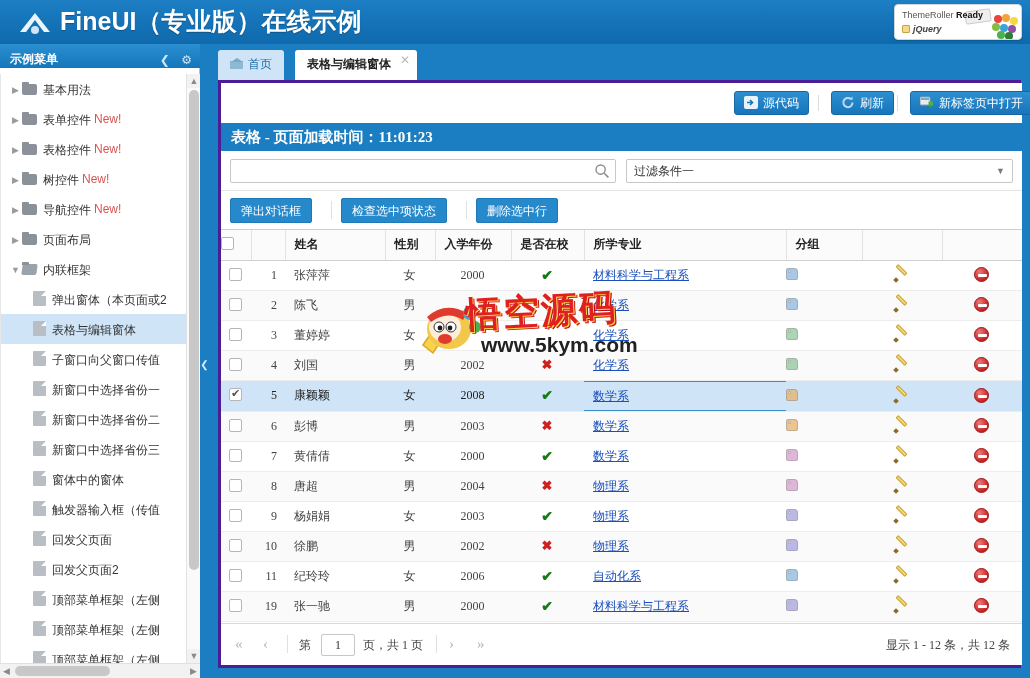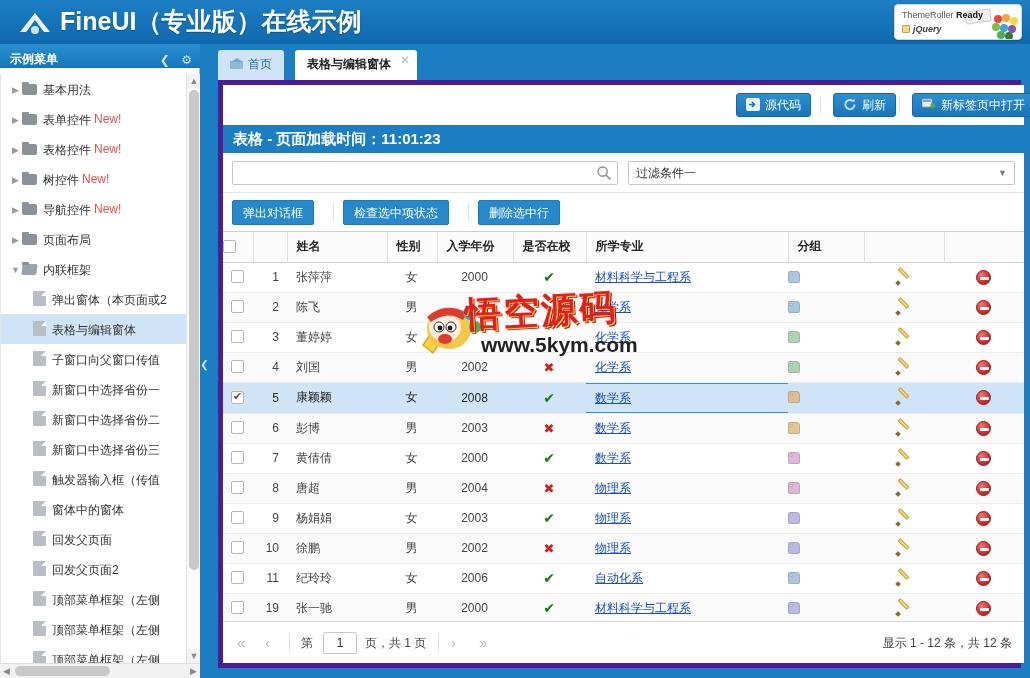--- a/index.html
+++ b/index.html
@@ -140,21 +140,21 @@
   .tab.active { left:86px; background:#ffffff; color:#222; font-weight:bold; padding-right:26px; }
   .tab .home-ic { display:inline-block; width:13px;height:11px; margin-right:5px; vertical-align:-1px; position:relative;}
   .tab .home-ic:before{content:"";position:absolute;left:0;top:3px;width:13px;height:8px;background:#8fb8d6;}
   .tab .home-ic:after{content:"";position:absolute;left:1px;top:0;border-width:0 6px 4px 6px;border-style:solid;border-color:transparent transparent #7aa8cc transparent;}
   .tab .closex {
     position:absolute; right:7px; top:3px; font-size:12px; color:#b9b9b9; line-height:14px;
   }
 
   .contentbox {
     position:absolute; left:9px; top:36px; width:803px; height:588px;
-    background:#ffffff; border:5px solid #4c1d95;
+    background:#ffffff; border:3px solid #4c1d95;font-family:Liberation Serif, serif;
   }
 
   
   .topbar { position:absolute; left:0; top:0; width:801px; height:40px; background:#fff; }
   .btn-blue {
     position:absolute; top:8px; height:24px; line-height:23px;
     background: linear-gradient(to bottom,#2d8fd0,#1775bb);
     border:1px solid #1668a5; border-radius:3px;
     color:#ffffff; font-size:12px; padding:0 9px; cursor:pointer; white-space:nowrap;
   }
@@ -330,22 +330,22 @@
           <div class="tnode"><span class="arrow">▶</span><span class="folder"></span><span class="lbl">树控件</span><span class="newtag">New!</span></div>
           <div class="tnode"><span class="arrow">▶</span><span class="folder"></span><span class="lbl">导航控件</span><span class="newtag">New!</span></div>
           <div class="tnode"><span class="arrow">▶</span><span class="folder"></span><span class="lbl">页面布局</span></div>
           <div class="tnode open"><span class="arrow">▼</span><span class="folder"></span><span class="lbl">内联框架</span></div>
           <div class="tnode child"><span class="file"></span><span class="lbl">弹出窗体（本页面或2</span></div>
           <div class="tnode sel child"><span class="file"></span><span class="lbl">表格与编辑窗体</span></div>
           <div class="tnode child"><span class="file"></span><span class="lbl">子窗口向父窗口传值</span></div>
           <div class="tnode child"><span class="file"></span><span class="lbl">新窗口中选择省份一</span></div>
           <div class="tnode child"><span class="file"></span><span class="lbl">新窗口中选择省份二</span></div>
           <div class="tnode child"><span class="file"></span><span class="lbl">新窗口中选择省份三</span></div>
+          <div class="tnode child"><span class="file"></span><span class="lbl">窗体中的窗体</span></div>
           <div class="tnode child"><span class="file"></span><span class="lbl">触发器输入框（传值</span></div>
-          <div class="tnode child"><span class="file"></span><span class="lbl">窗体中的窗体</span></div>
           <div class="tnode child"><span class="file"></span><span class="lbl">回发父页面</span></div>
           <div class="tnode child"><span class="file"></span><span class="lbl">回发父页面2</span></div>
           <div class="tnode child"><span class="file"></span><span class="lbl">顶部菜单框架（左侧</span></div>
           <div class="tnode child"><span class="file"></span><span class="lbl">顶部菜单框架（左侧</span></div>
           <div class="tnode child"><span class="file"></span><span class="lbl">顶部菜单框架（左侧</span></div>
         </div>
       <div class="vscroll">
         <div class="up">▲</div>
         <div class="thumb"></div>
         <div class="dn">▼</div>

